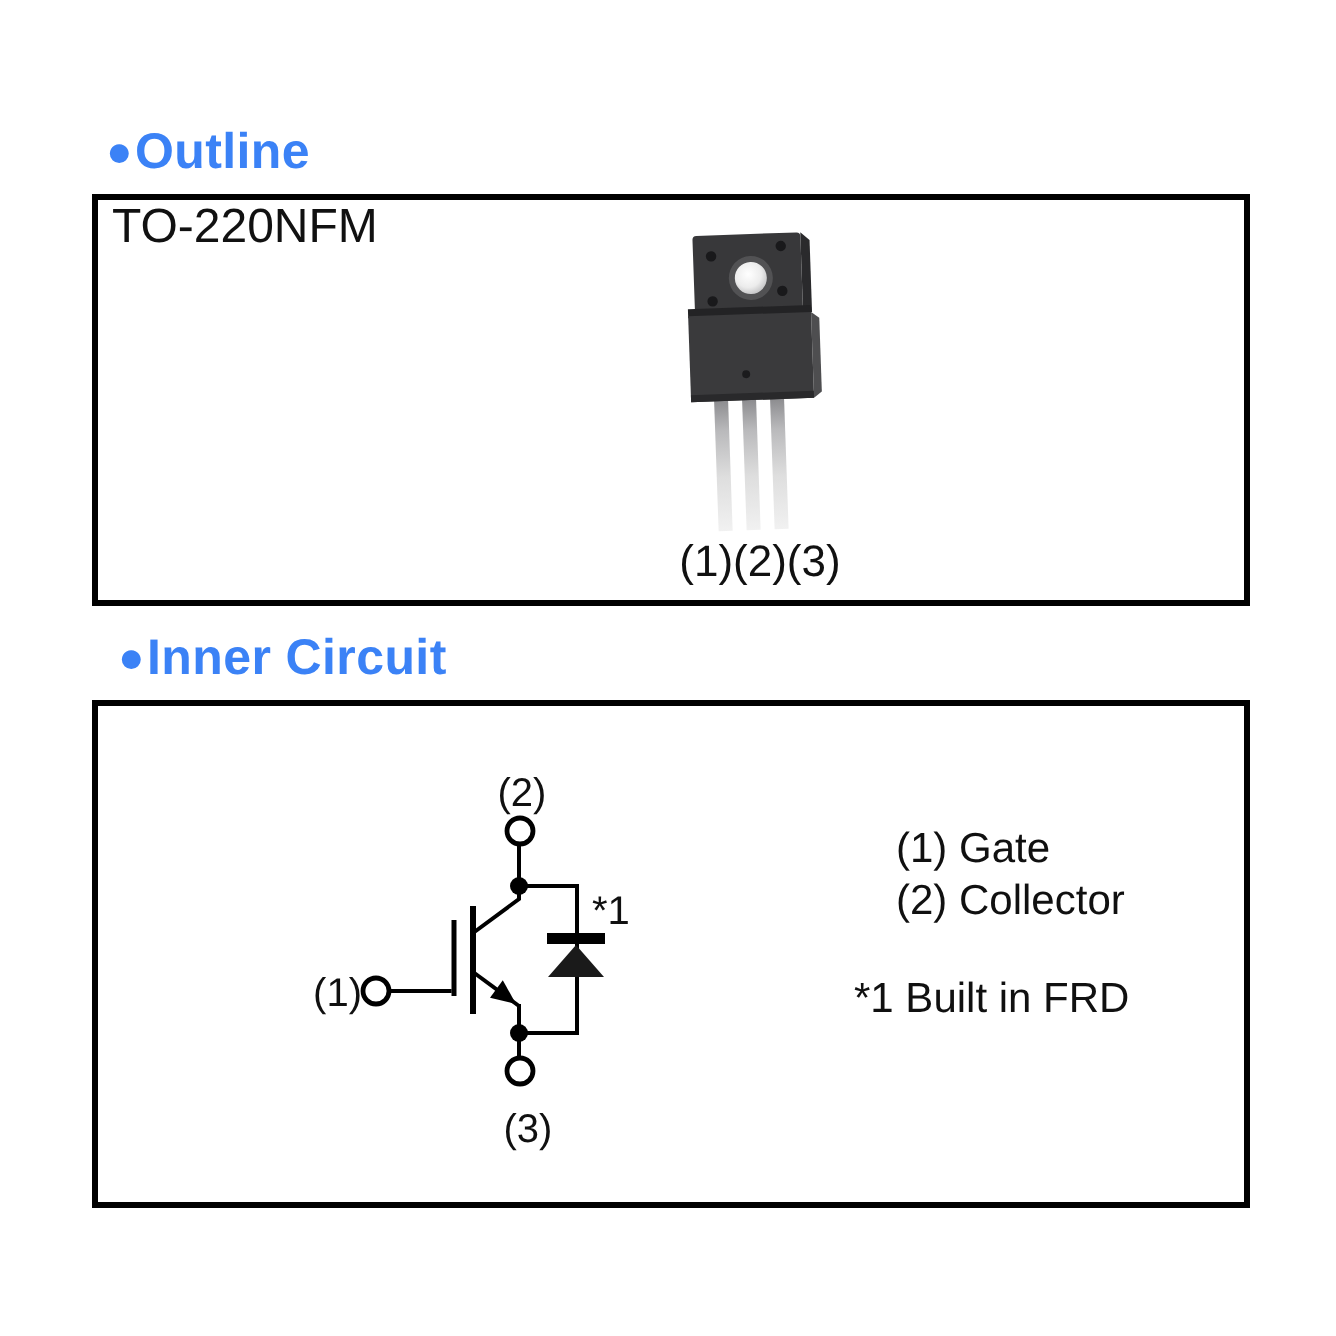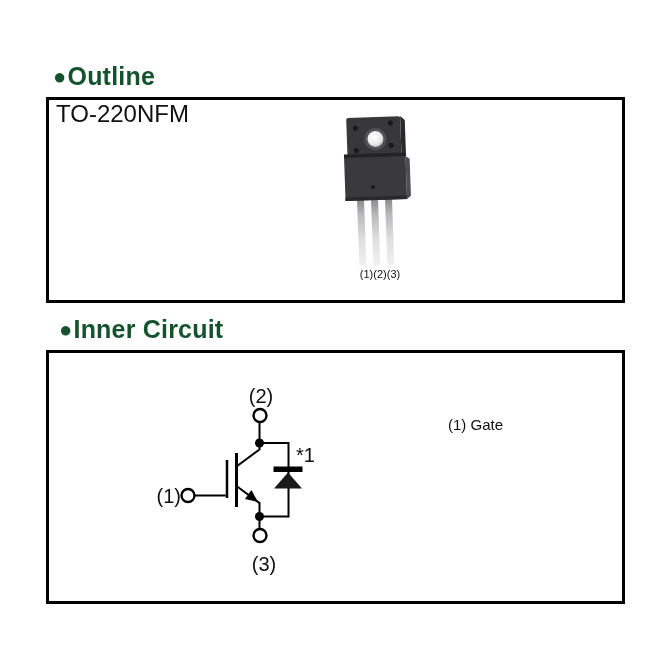--- a/index.html
+++ b/index.html
@@ -3,37 +3,37 @@
 <meta charset="utf-8">
 <style>
   html,body{margin:0;padding:0;}
   body{
     width:668px;height:668px;background:#ffffff;
     font-family:"Liberation Sans", sans-serif;color:#0a0a0a;
     position:relative;overflow:hidden;
   }
   .heading{
     position:absolute;
-    font-size:25px;font-weight:700;color:#14532d;
+    font-size:25px;font-weight:700;color:#3b82f6;
     letter-spacing:0.2px;white-space:nowrap;
   }
   .heading .bullet{font-size:22px;vertical-align:1px;margin-right:1px;}
   .frame{
     position:absolute;border:3px solid #000;background:#ffffff;
     box-sizing:border-box;
   }
   .pkg-name{
     position:absolute;font-size:24px;color:#111;white-space:nowrap;
   }
   .pins-label{
-    position:absolute;font-size:11px;color:#111;text-align:center;
+    position:absolute;font-size:22px;color:#111;text-align:center;
     white-space:nowrap;
   }
   .legend{
-    position:absolute;font-size:15px;color:#101010;line-height:26px;
+    position:absolute;font-size:21px;color:#101010;line-height:26px;
     white-space:nowrap;
   }
   .legend .legend-item{padding-left:21px;}
   .legend .legend-note{margin-top:23px;}
   svg{position:absolute;overflow:visible;}
   svg text{
     font-family:"Liberation Sans", sans-serif;font-size:20px;fill:#101010;
   }
 </style>
 </head>
@@ -121,13 +121,15 @@
   <polygon points="288,472.5 274,488.5 302,488.5" fill="#1a1a1a"></polygon>
 
   <text x="261" y="403" text-anchor="middle">(2)</text>
   <text x="181" y="503" text-anchor="end">(1)</text>
   <text x="264" y="571" text-anchor="middle">(3)</text>
   <text x="296" y="462">*1</text>
 </svg>
 
 <div class="legend" style="left:427px;top:412px;">
   <div class="legend-item">(1) Gate</div>
+  <div class="legend-item">(2) Collector</div>
+  <div class="legend-note">*1 Built in FRD</div>
 </div>
 
 </body></html>

